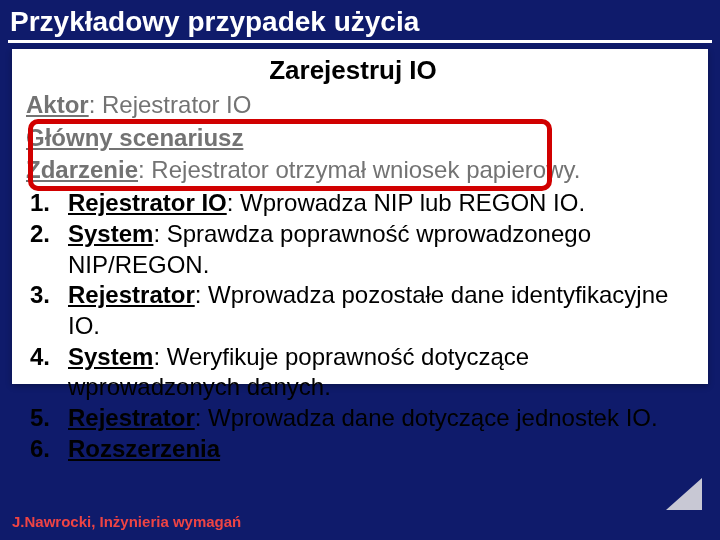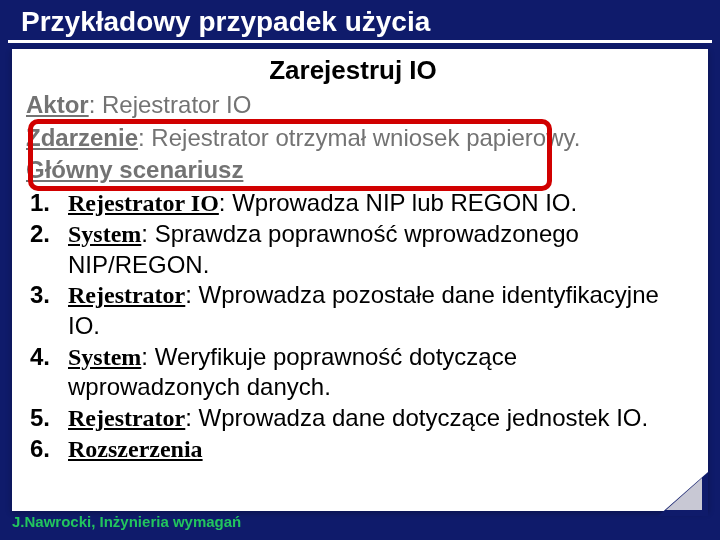--- a/index.html
+++ b/index.html
@@ -8,31 +8,31 @@
     width: 720px;
     height: 540px;
     background: #0f1b6b;
     position: relative;
     font-family: Arial, Helvetica, sans-serif;
   }
   .title-bar {
     color: #fff;
     font-size: 28px;
     font-weight: bold;
-    padding: 6px 10px 2px 21px;
+    padding: 6px 10px 2px 10px;
   }
   .underline {
     height: 3px;
     background: #ffffff;
     margin: 0 8px 6px 8px;
   }
   .card {
     background: #ffffff;
     margin: 0 12px;
-    height: 462px;
+    height: 335px;
     position: relative;
     padding: 6px 28px 6px 14px;
     box-shadow: 0 2px 6px rgba(0,0,0,0.3);
   }
   .uc-title {
     text-align: center;
     font-size: 26px;
     font-weight: bold;
     color: #000;
     margin-bottom: 4px;
@@ -54,36 +54,36 @@
     text-align: left;
   }
   .item .num {
     width: 38px;
     font-weight: bold;
     flex-shrink: 0;
   }
   .item .content {
     flex: 1;
   }
-  .item .actor { font-weight: bold; text-decoration: underline; font-family: Liberation Serif, serif; }
+  .item .actor { font-weight: bold; text-decoration: underline; }
   .red-box {
     position: absolute;
     border: 5px solid #d10000;
     border-radius: 10px;
     left: 16px;
     top: 70px;
     width: 524px;
     height: 72px;
     pointer-events: none;
   }
   .footer {
     position: absolute;
     left: 12px;
     bottom: 10px;
-    color: #22c55e;
+    color: #ef4444;
     font-size: 15px;
     font-weight: bold;
   }
   .fold {
     position: absolute;
     right: 12px;
     bottom: 24px;
     width: 54px;
     height: 48px;
   }
@@ -116,25 +116,25 @@
   <div class="card">
 
     <div class="uc-title">Zarejestruj IO</div>
 
     <div class="row">
       <span class="lbl">Aktor</span><span class="val">: Rejestrator IO</span>
     </div>
 
 
     <div class="row">
-      <span class="lbl">Zdarzenie</span><span class="val">: Rejestrator otrzymał wniosek papierowy.</span>
+      <span class="lbl">Główny scenariusz</span>
     </div>
 
     <div class="row">
-      <span class="lbl">Główny scenariusz</span>
+      <span class="lbl">Zdarzenie</span><span class="val">: Rejestrator otrzymał wniosek papierowy.</span>
     </div>
 
     <div class="list">
 
       <div class="item">
         <div class="num">1.</div>
         <div class="content">
           <span class="actor">Rejestrator IO</span><span>: Wprowadza </span><span class="dotted">NIP</span><span> lub </span><span class="dotted">REGON IO</span><span>.</span>
         </div>
       </div>

